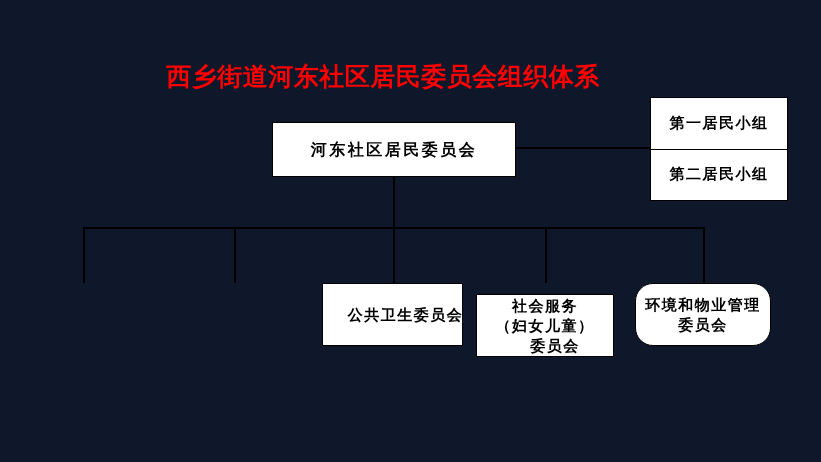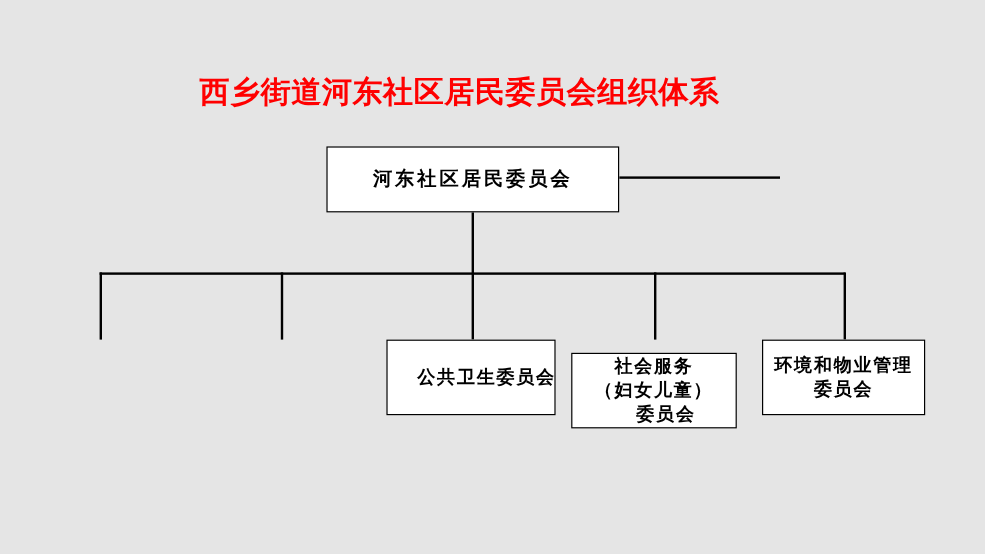--- a/index.html
+++ b/index.html
@@ -5,21 +5,21 @@
   html, body {
     margin: 0;
     padding: 0;
     background: #ffffff;
     font-family: "Liberation Serif", "DejaVu Serif", serif;
   }
   #canvas {
     position: relative;
     width: 821px;
     height: 462px;
-    background: #e5e5e5;
+    background: #0f172a;
     overflow: hidden;
   }
   .page-title {
     position: absolute;
     left: 0;
     top: 60px;
     width: 766px;
     text-align: center;
     font-size: 25px;
     font-weight: bold;
@@ -91,31 +91,39 @@
   <div class="connector" style="left:83px; top:227px; width:621px; height:1.5px;"></div>
   <div class="connector" style="left:83px; top:227px; width:1.5px; height:56px;"></div>
   <div class="connector" style="left:234px; top:227px; width:1.5px; height:56px;"></div>
   <div class="connector" style="left:545px; top:227px; width:1.5px; height:56px;"></div>
   <div class="connector" style="left:703px; top:227px; width:1.5px; height:56px;"></div>
 
   <div class="box root" style="left:272px; top:122px; width:244px; height:55px;">
     <span>河东社区居民委员会</span>
   </div>
 
+  <div class="group-wrapper" style="left:650px; top:97px; width:138px; height:104px;">
+    <div class="group-cell first">
+      <span>第一居民小组</span>
+    </div>
+    <div class="group-cell">
+      <span>第二居民小组</span>
+    </div>
+  </div>
 
 
 
   <div class="box" style="left:322px; top:283px; width:141px; height:63px;padding-left:26px;">
     <span class="cline">公共卫生委员会</span>
   </div>
 
   <div class="box" style="left:476px; top:283px; width:138px; height:63px;margin-top:11px;">
     <span class="cline">社会服务</span>
     <span class="cline">（妇女儿童）</span>
     <span class="cline shift-right">委员会</span>
   </div>
 
-  <div class="box" style="left:635px; top:283px; width:136px; height:63px;">
+  <div class="box" style="left:635px; top:283px; width:136px; height:63px;border-radius:18px;">
     <span class="cline">环境和物业管理</span>
     <span class="cline">委员会</span>
   </div>
 
 </div>
 
 </body></html>

